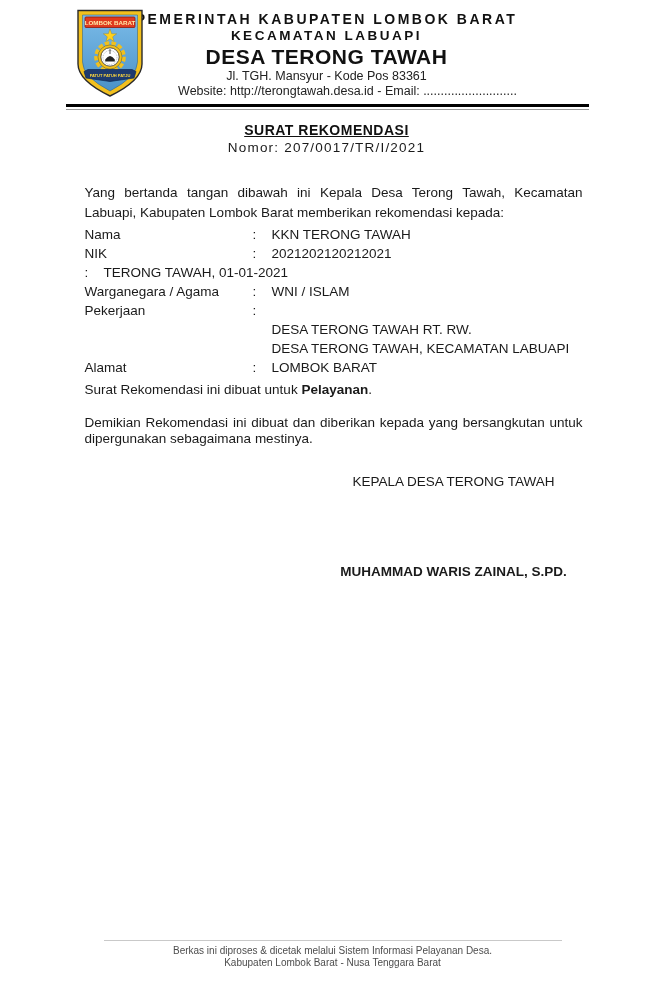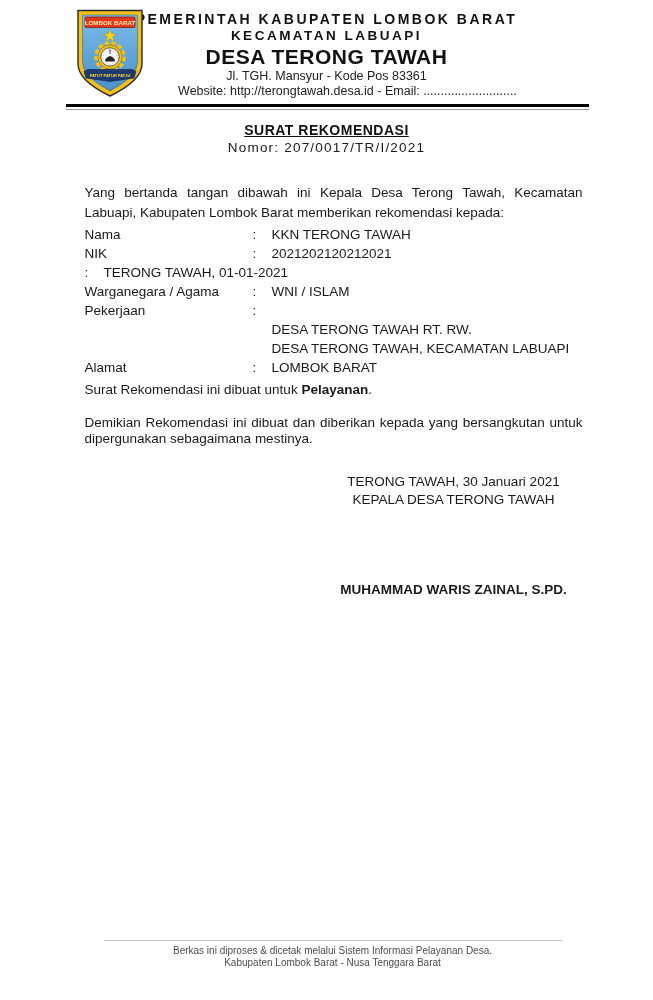--- a/index.html
+++ b/index.html
@@ -239,21 +239,20 @@
         </div>
       </div>
     </div>
 
     <p class="purpose"><span>Surat Rekomendasi ini dibuat untuk </span><span class="bold">Pelayanan</span><span>.</span></p>
 
     <p class="closing">Demikian Rekomendasi ini dibuat dan diberikan kepada yang bersangkutan untuk dipergunakan sebagaimana mestinya.</p>
   </div>
 
   <div class="signature">
-    <div class="sig-place-date">TERONG TAWAH, 30 Januari 2021</div>
     <div class="sig-title">KEPALA DESA TERONG TAWAH</div>
     <div class="sig-name">MUHAMMAD WARIS ZAINAL, S.PD.</div>
   </div>
 
   <div class="footer">
     <div class="footer-rule"></div>
     <div class="footer-line">Berkas ini diproses &amp; dicetak melalui Sistem Informasi Pelayanan Desa.</div>
     <div class="footer-line">Kabupaten Lombok Barat - Nusa Tenggara Barat</div>
   </div>
 

